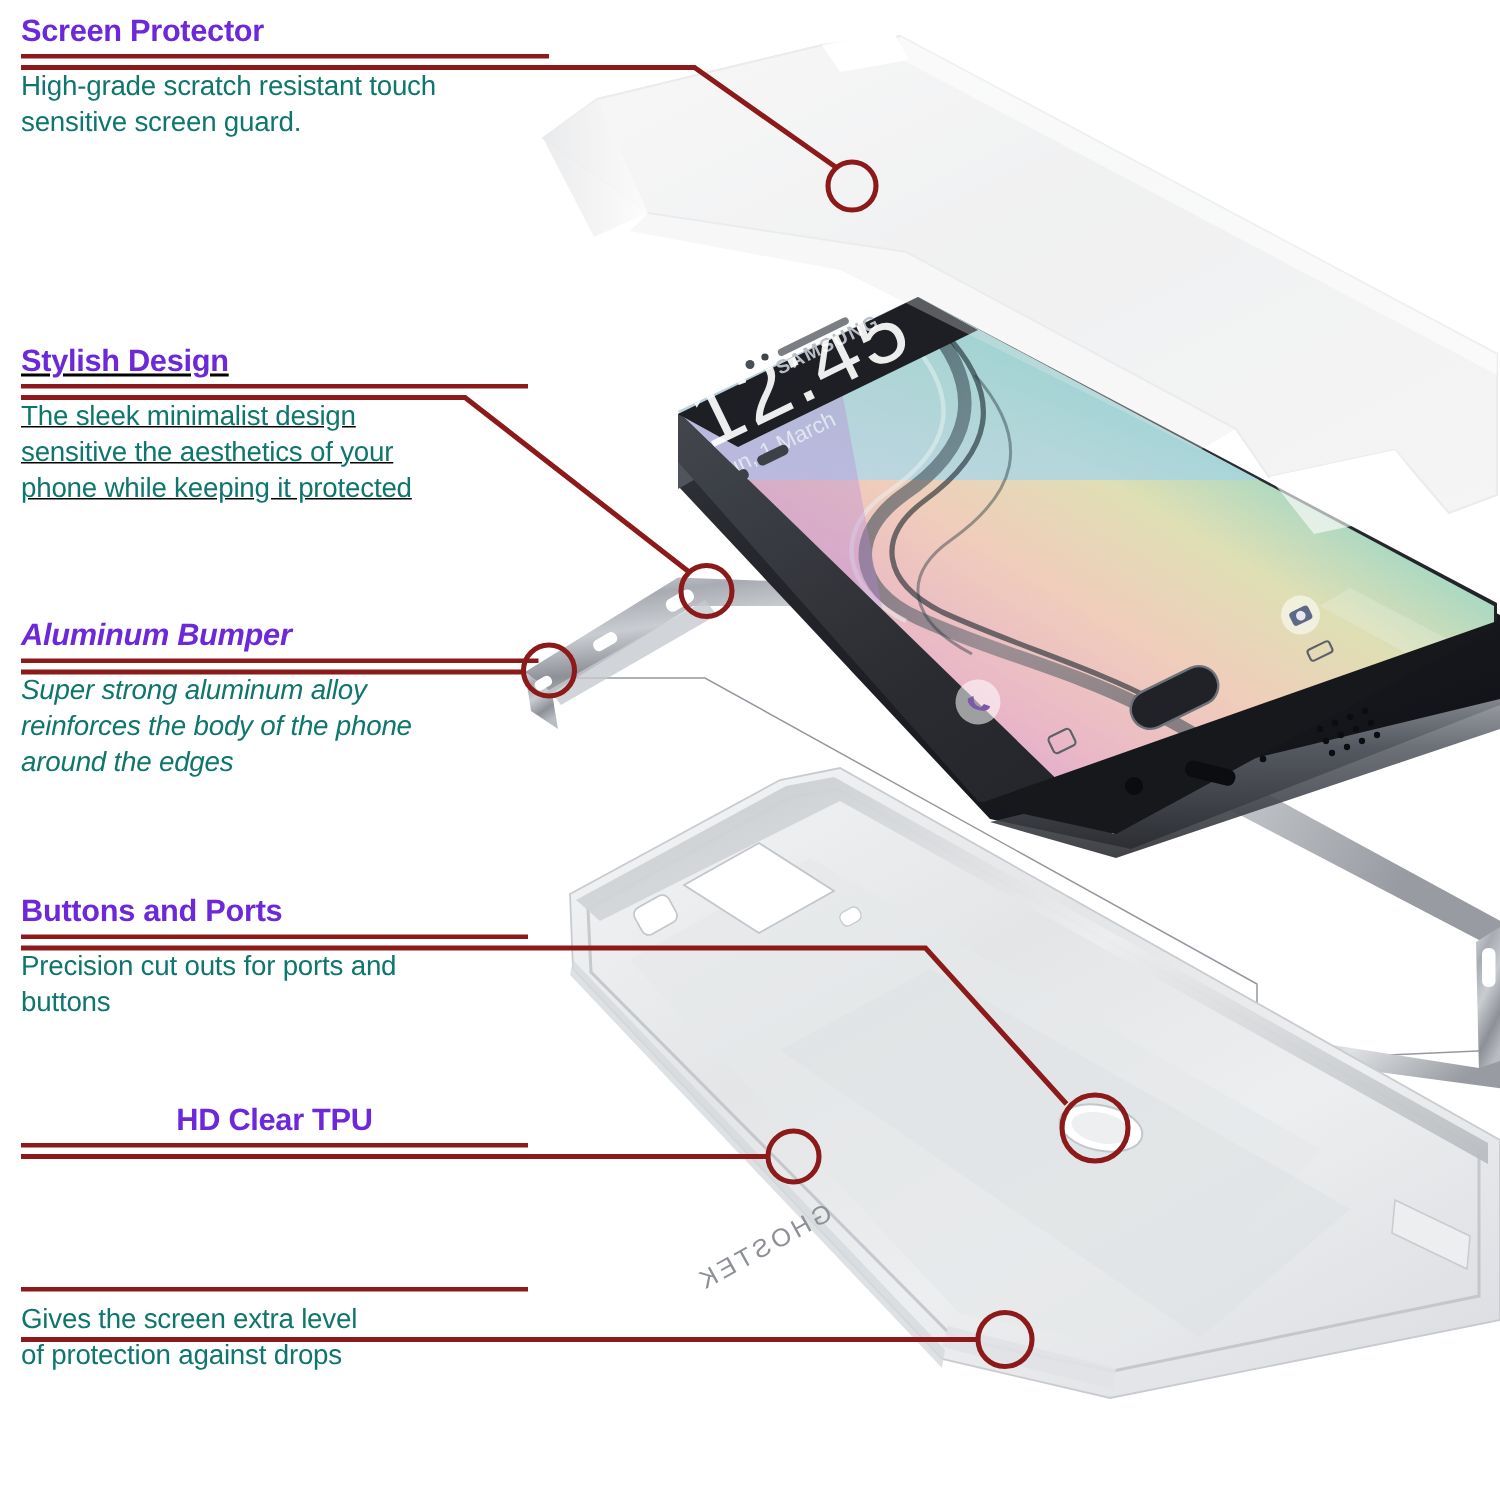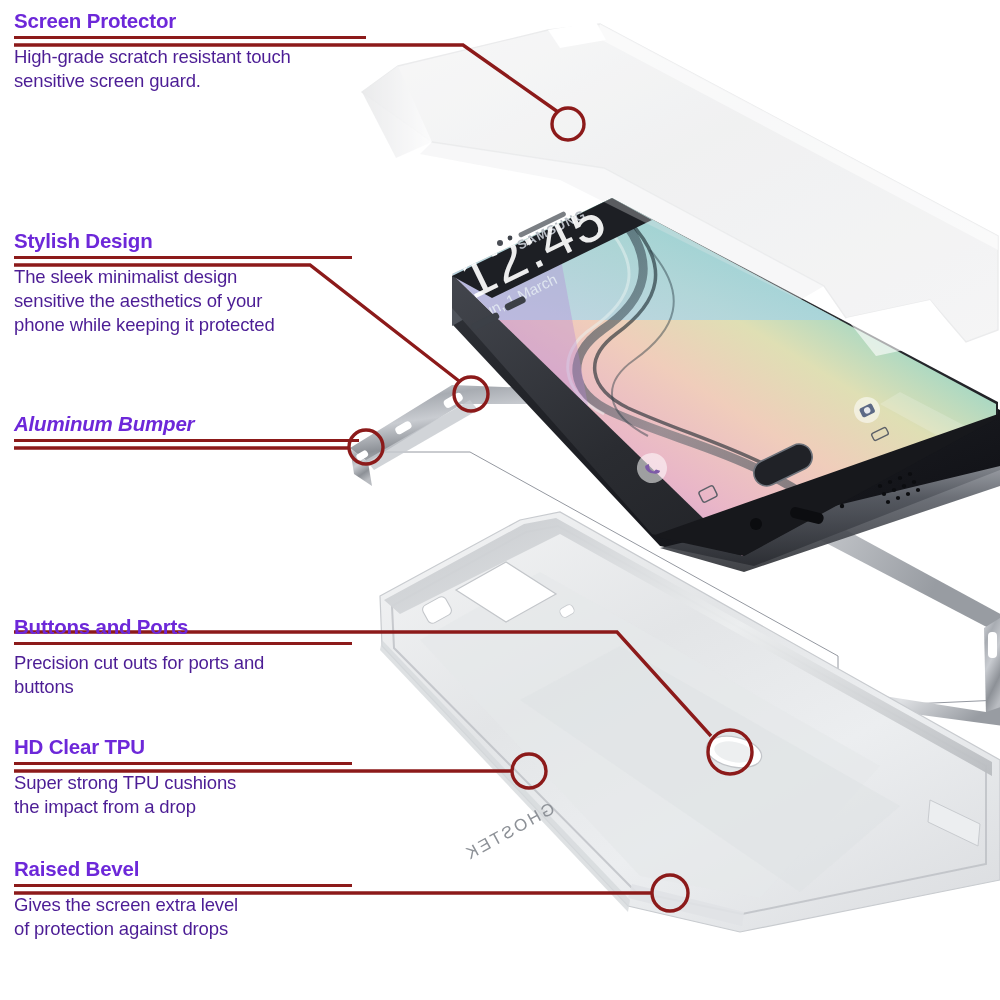--- a/index.html
+++ b/index.html
@@ -15,21 +15,21 @@
   .callout{position:absolute;}
   .callout .c-title{
     font-weight:bold;font-size:20.5px;color:#6d28d9;
     letter-spacing:-0.2px;white-space:nowrap;line-height:1.05;
     margin:0 0 4px 0;
   }
   .callout .c-rule{
     height:3px;background:#8c1a1a;width:100%;margin:0 0 6px 0;
   }
   .callout .c-body{
-    font-size:18.5px;color:#4c1d95;line-height:1.30;
+    font-size:18.5px;color:#0f766e;line-height:1.30;
     letter-spacing:-0.15px;white-space:pre-line;margin:0;
   }
 
   
   #leaders{position:absolute;left:0;top:0;width:1000px;height:1000px;
            pointer-events:none;}
 </style>
 </head>
 <body>
 
@@ -284,47 +284,47 @@
     </g>
   </svg>
 
   <div class="callout" style="left:14px;top:10px;width:352px;">
     <div class="c-title">Screen Protector</div>
     <div class="c-rule"></div>
     <div class="c-body">High-grade scratch resistant touch
 sensitive screen guard.</div>
   </div>
 
-  <div class="callout" style="left:14px;top:230px;width:338px;">
+  <div class="callout" style="left:14px;top:230px;width:338px;text-decoration:underline;">
     <div class="c-title">Stylish Design</div>
     <div class="c-rule"></div>
     <div class="c-body">The sleek minimalist design
 sensitive the aesthetics of your
 phone while keeping it protected</div>
   </div>
 
   <div class="callout" style="left:14px;top:413px;width:345px;font-style:italic;">
     <div class="c-title">Aluminum Bumper</div>
     <div class="c-rule"></div>
-  </div>
-
-  <div class="callout" style="left:14px;top:597px;width:338px;margin-top:19px;">
+    <div class="c-body">Super strong aluminum alloy
+reinforces the body of the phone
+around the edges</div>
+  </div>
+
+  <div class="callout" style="left:14px;top:597px;width:338px;">
     <div class="c-title">Buttons and Ports</div>
     <div class="c-rule"></div>
     <div class="c-body">Precision cut outs for ports and
 buttons</div>
   </div>
 
-  <div class="callout" style="left:14px;top:736px;width:338px;">
+  <div class="callout" style="left:14px;top:736px;width:338px;text-align:center;">
     <div class="c-title">HD Clear TPU</div>
     <div class="c-rule"></div>
-    <div class="c-body">Super strong TPU cushions
-the impact from a drop</div>
   </div>
 
   <div class="callout" style="left:14px;top:858px;width:338px;">
-    <div class="c-title">Raised Bevel</div>
     <div class="c-rule"></div>
     <div class="c-body">Gives the screen extra level
 of protection against drops</div>
   </div>
 
 </div>
 
 </body></html>

